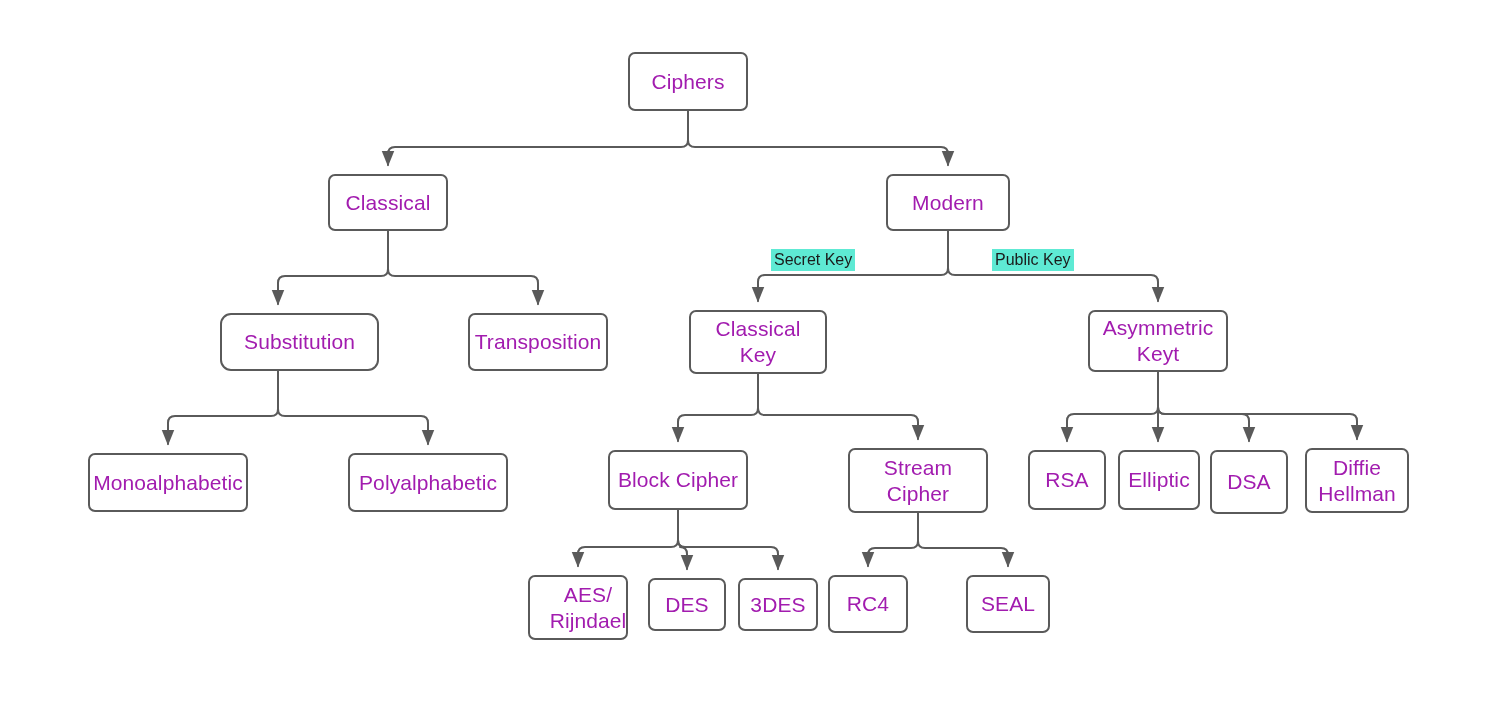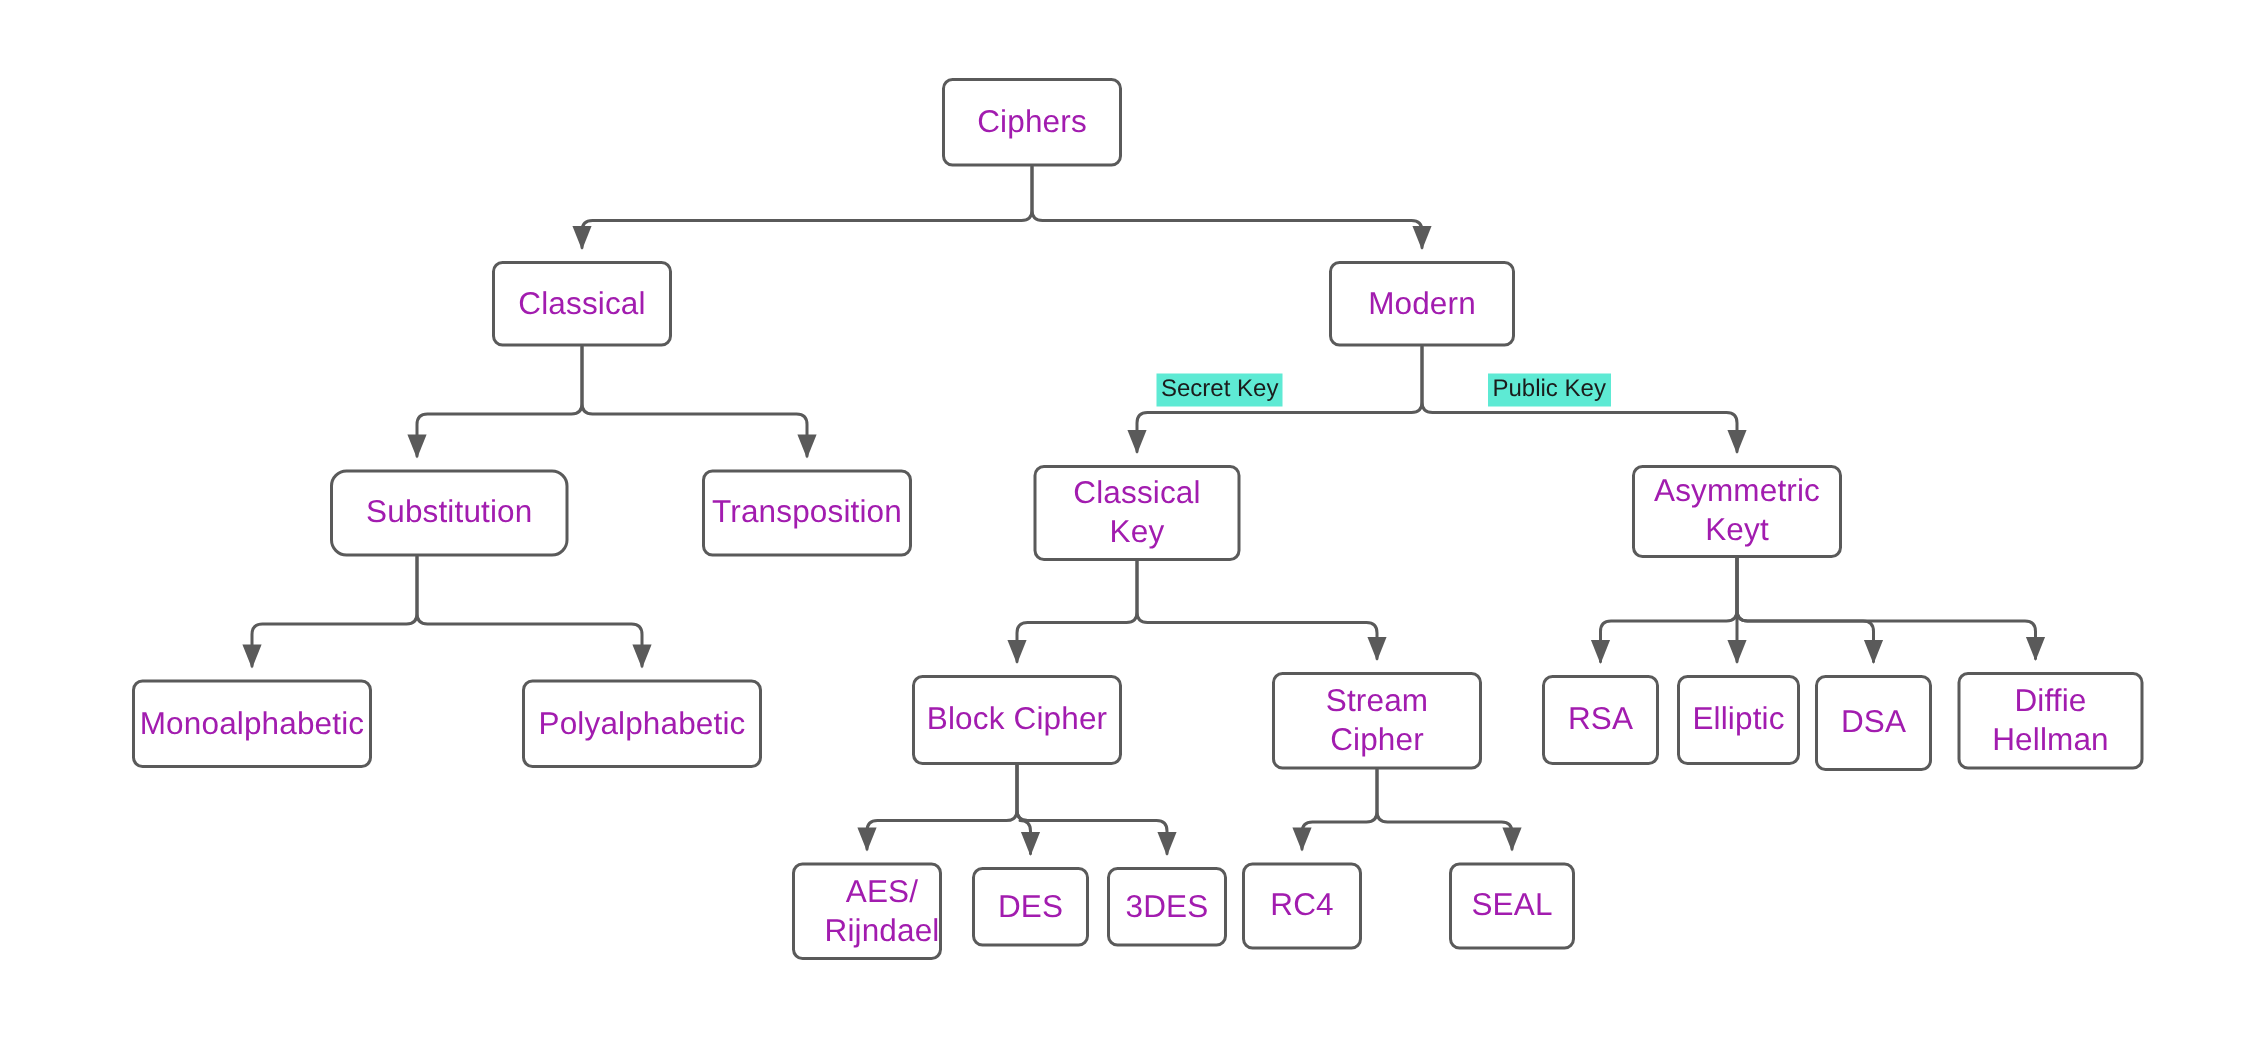--- a/index.html
+++ b/index.html
@@ -93,21 +93,21 @@
       <div class="node" style="left: 1088px; top: 310px; width: 140px; height: 62px;">Asymmetric
 Keyt</div>
       <div class="node" style="left: 88px; top: 453px; width: 160px; height: 59px;">Monoalphabetic</div>
       <div class="node" style="left: 348px; top: 453px; width: 160px; height: 59px;">Polyalphabetic</div>
       <div class="node" style="left: 608px; top: 450px; width: 140px; height: 60px;">Block Cipher</div>
       <div class="node" style="left: 848px; top: 448px; width: 140px; height: 65px;">Stream
 Cipher</div>
       <div class="node" style="left: 1028px; top: 450px; width: 78px; height: 60px;">RSA</div>
       <div class="node" style="left: 1118px; top: 450px; width: 82px; height: 60px;">Elliptic</div>
       <div class="node" style="left: 1210px; top: 450px; width: 78px; height: 64px;">DSA</div>
-      <div class="node" style="left: 1305px; top: 448px; width: 124px; height: 65px;">Diffie
+      <div class="node" style="left: 1305px; top: 448px; width: 104px; height: 65px;">Diffie
 Hellman</div>
       <div class="node" style="left: 528px; top: 575px; width: 100px; height: 65px; padding-left: 20px;">AES/
 Rijndael</div>
       <div class="node" style="left: 648px; top: 578px; width: 78px; height: 53px;">DES</div>
       <div class="node" style="left: 738px; top: 578px; width: 80px; height: 53px;">3DES</div>
       <div class="node" style="left: 828px; top: 575px; width: 80px; height: 58px;">RC4</div>
       <div class="node" style="left: 966px; top: 575px; width: 84px; height: 58px;">SEAL</div>
     </div>
   <div id="labels-layer">
       <div class="edge-label" style="left: 771px; top: 249px;">Secret Key</div>

